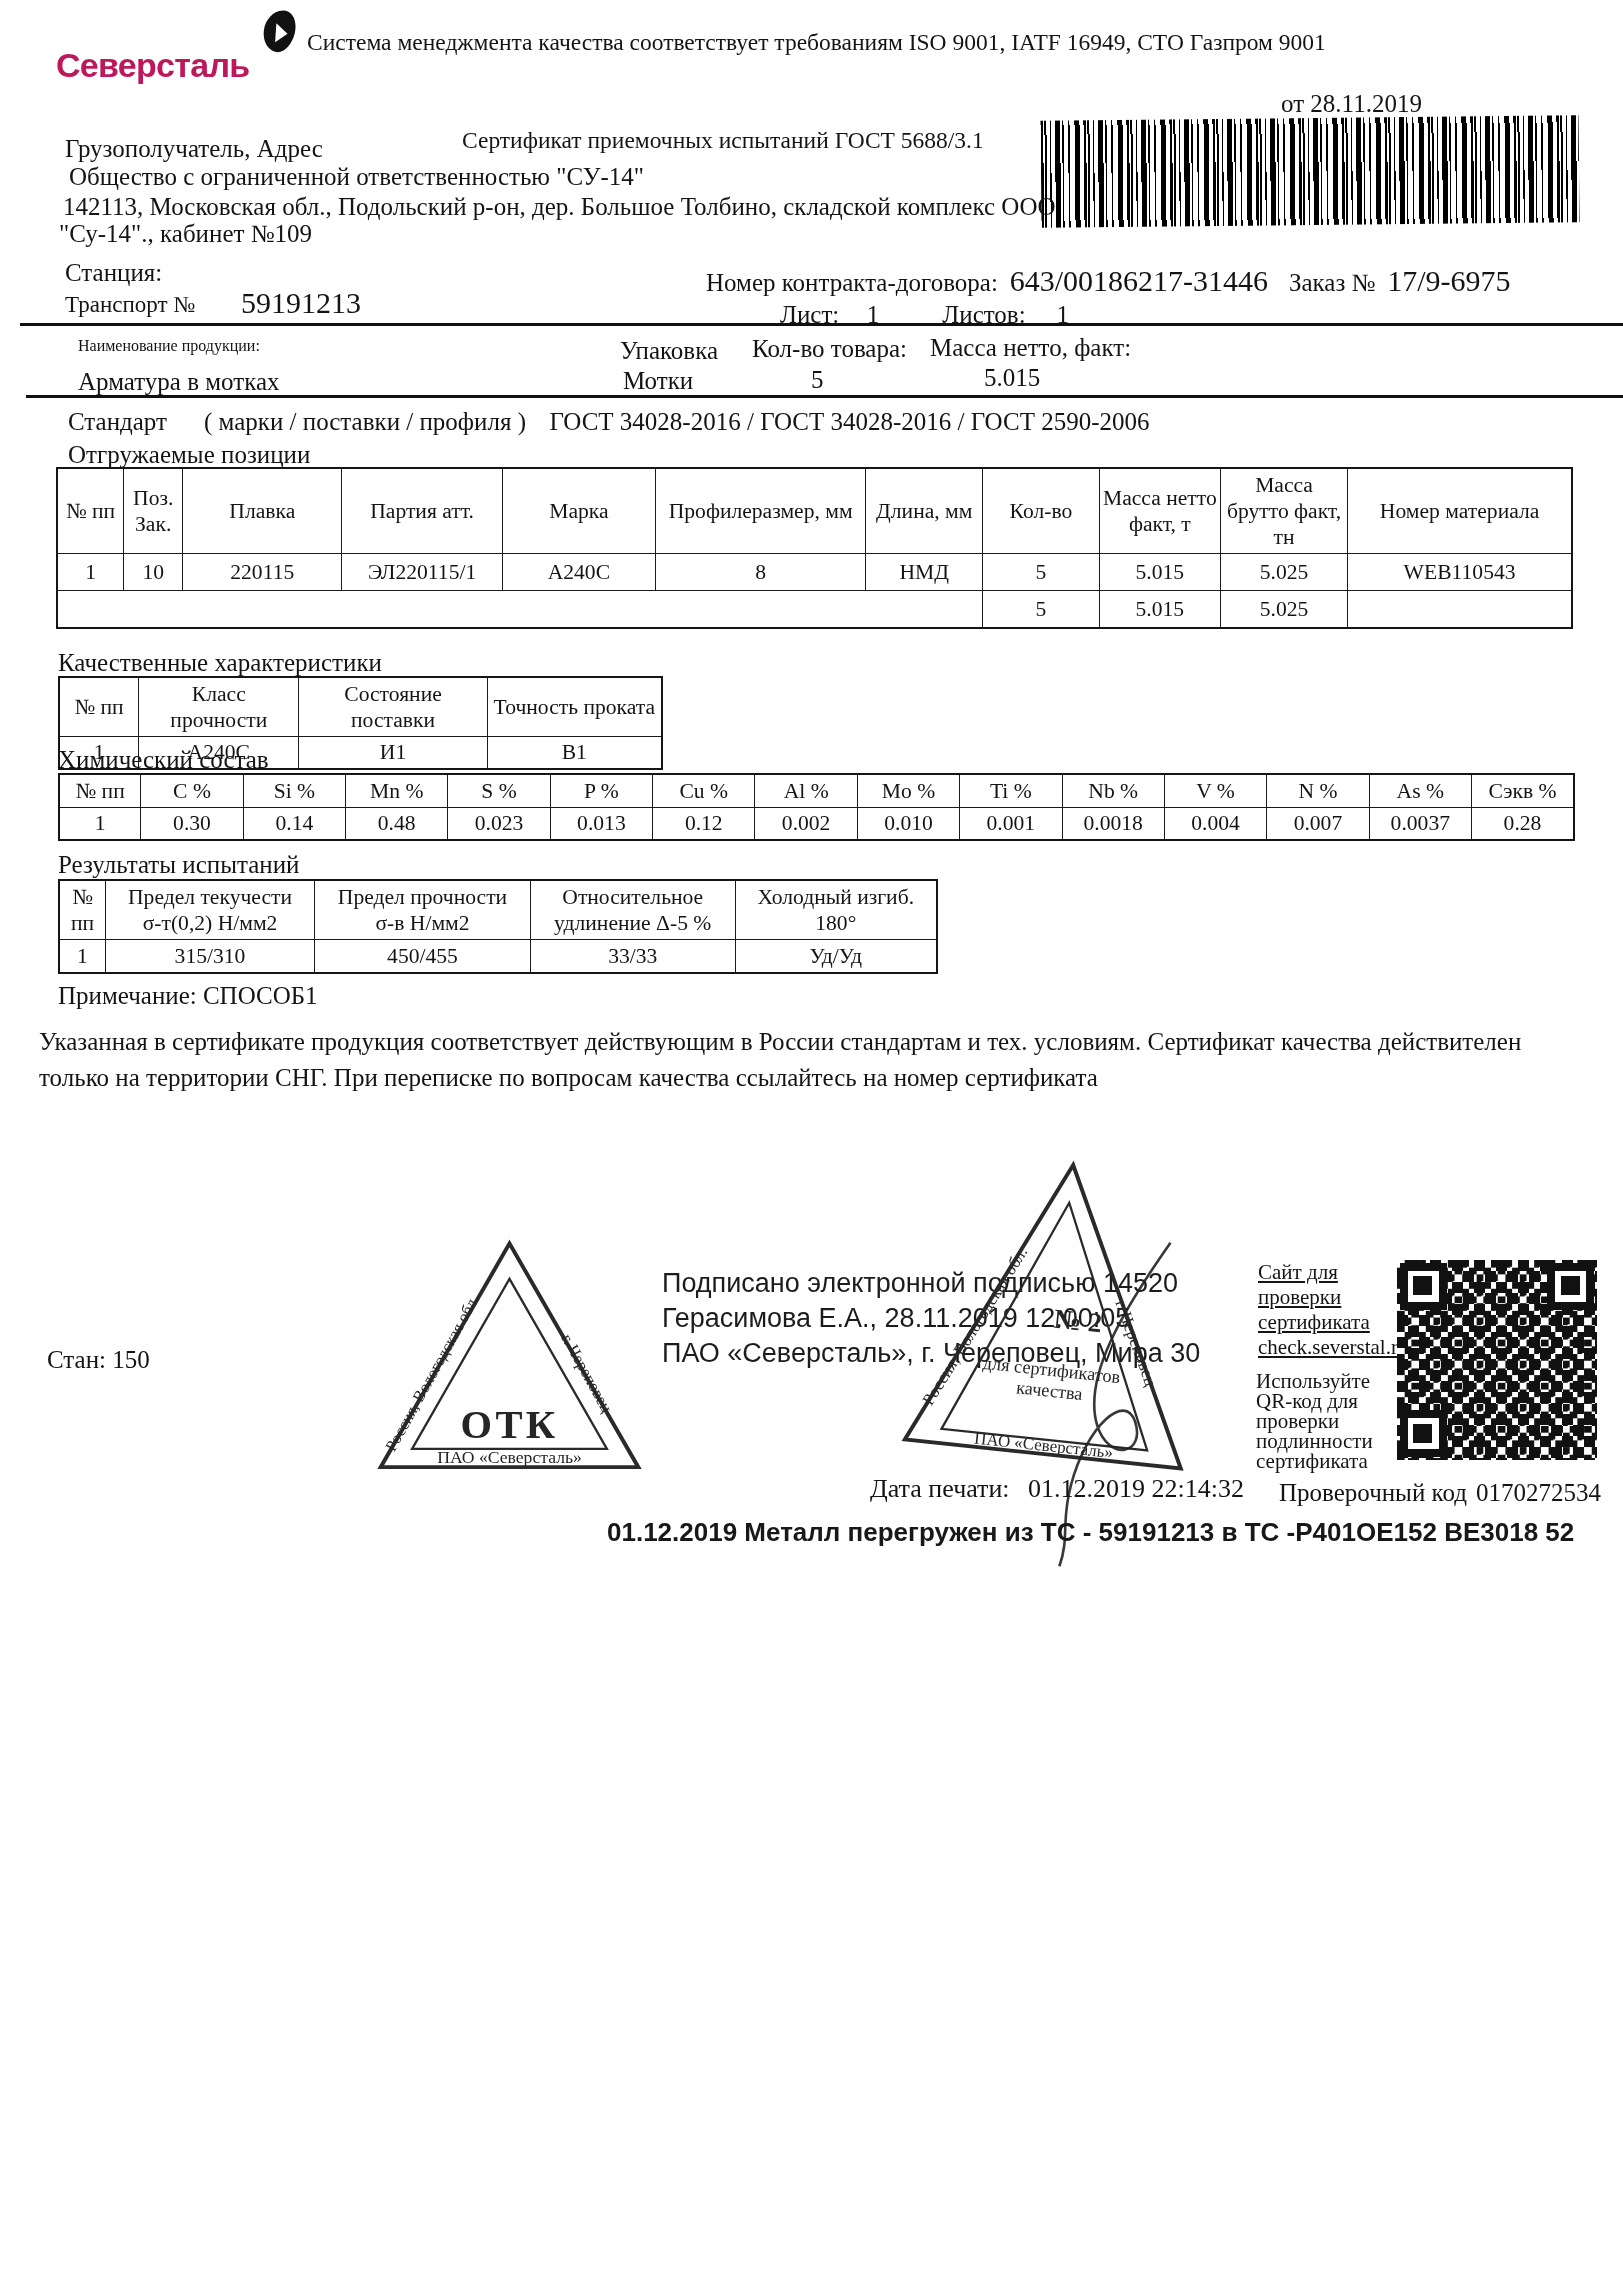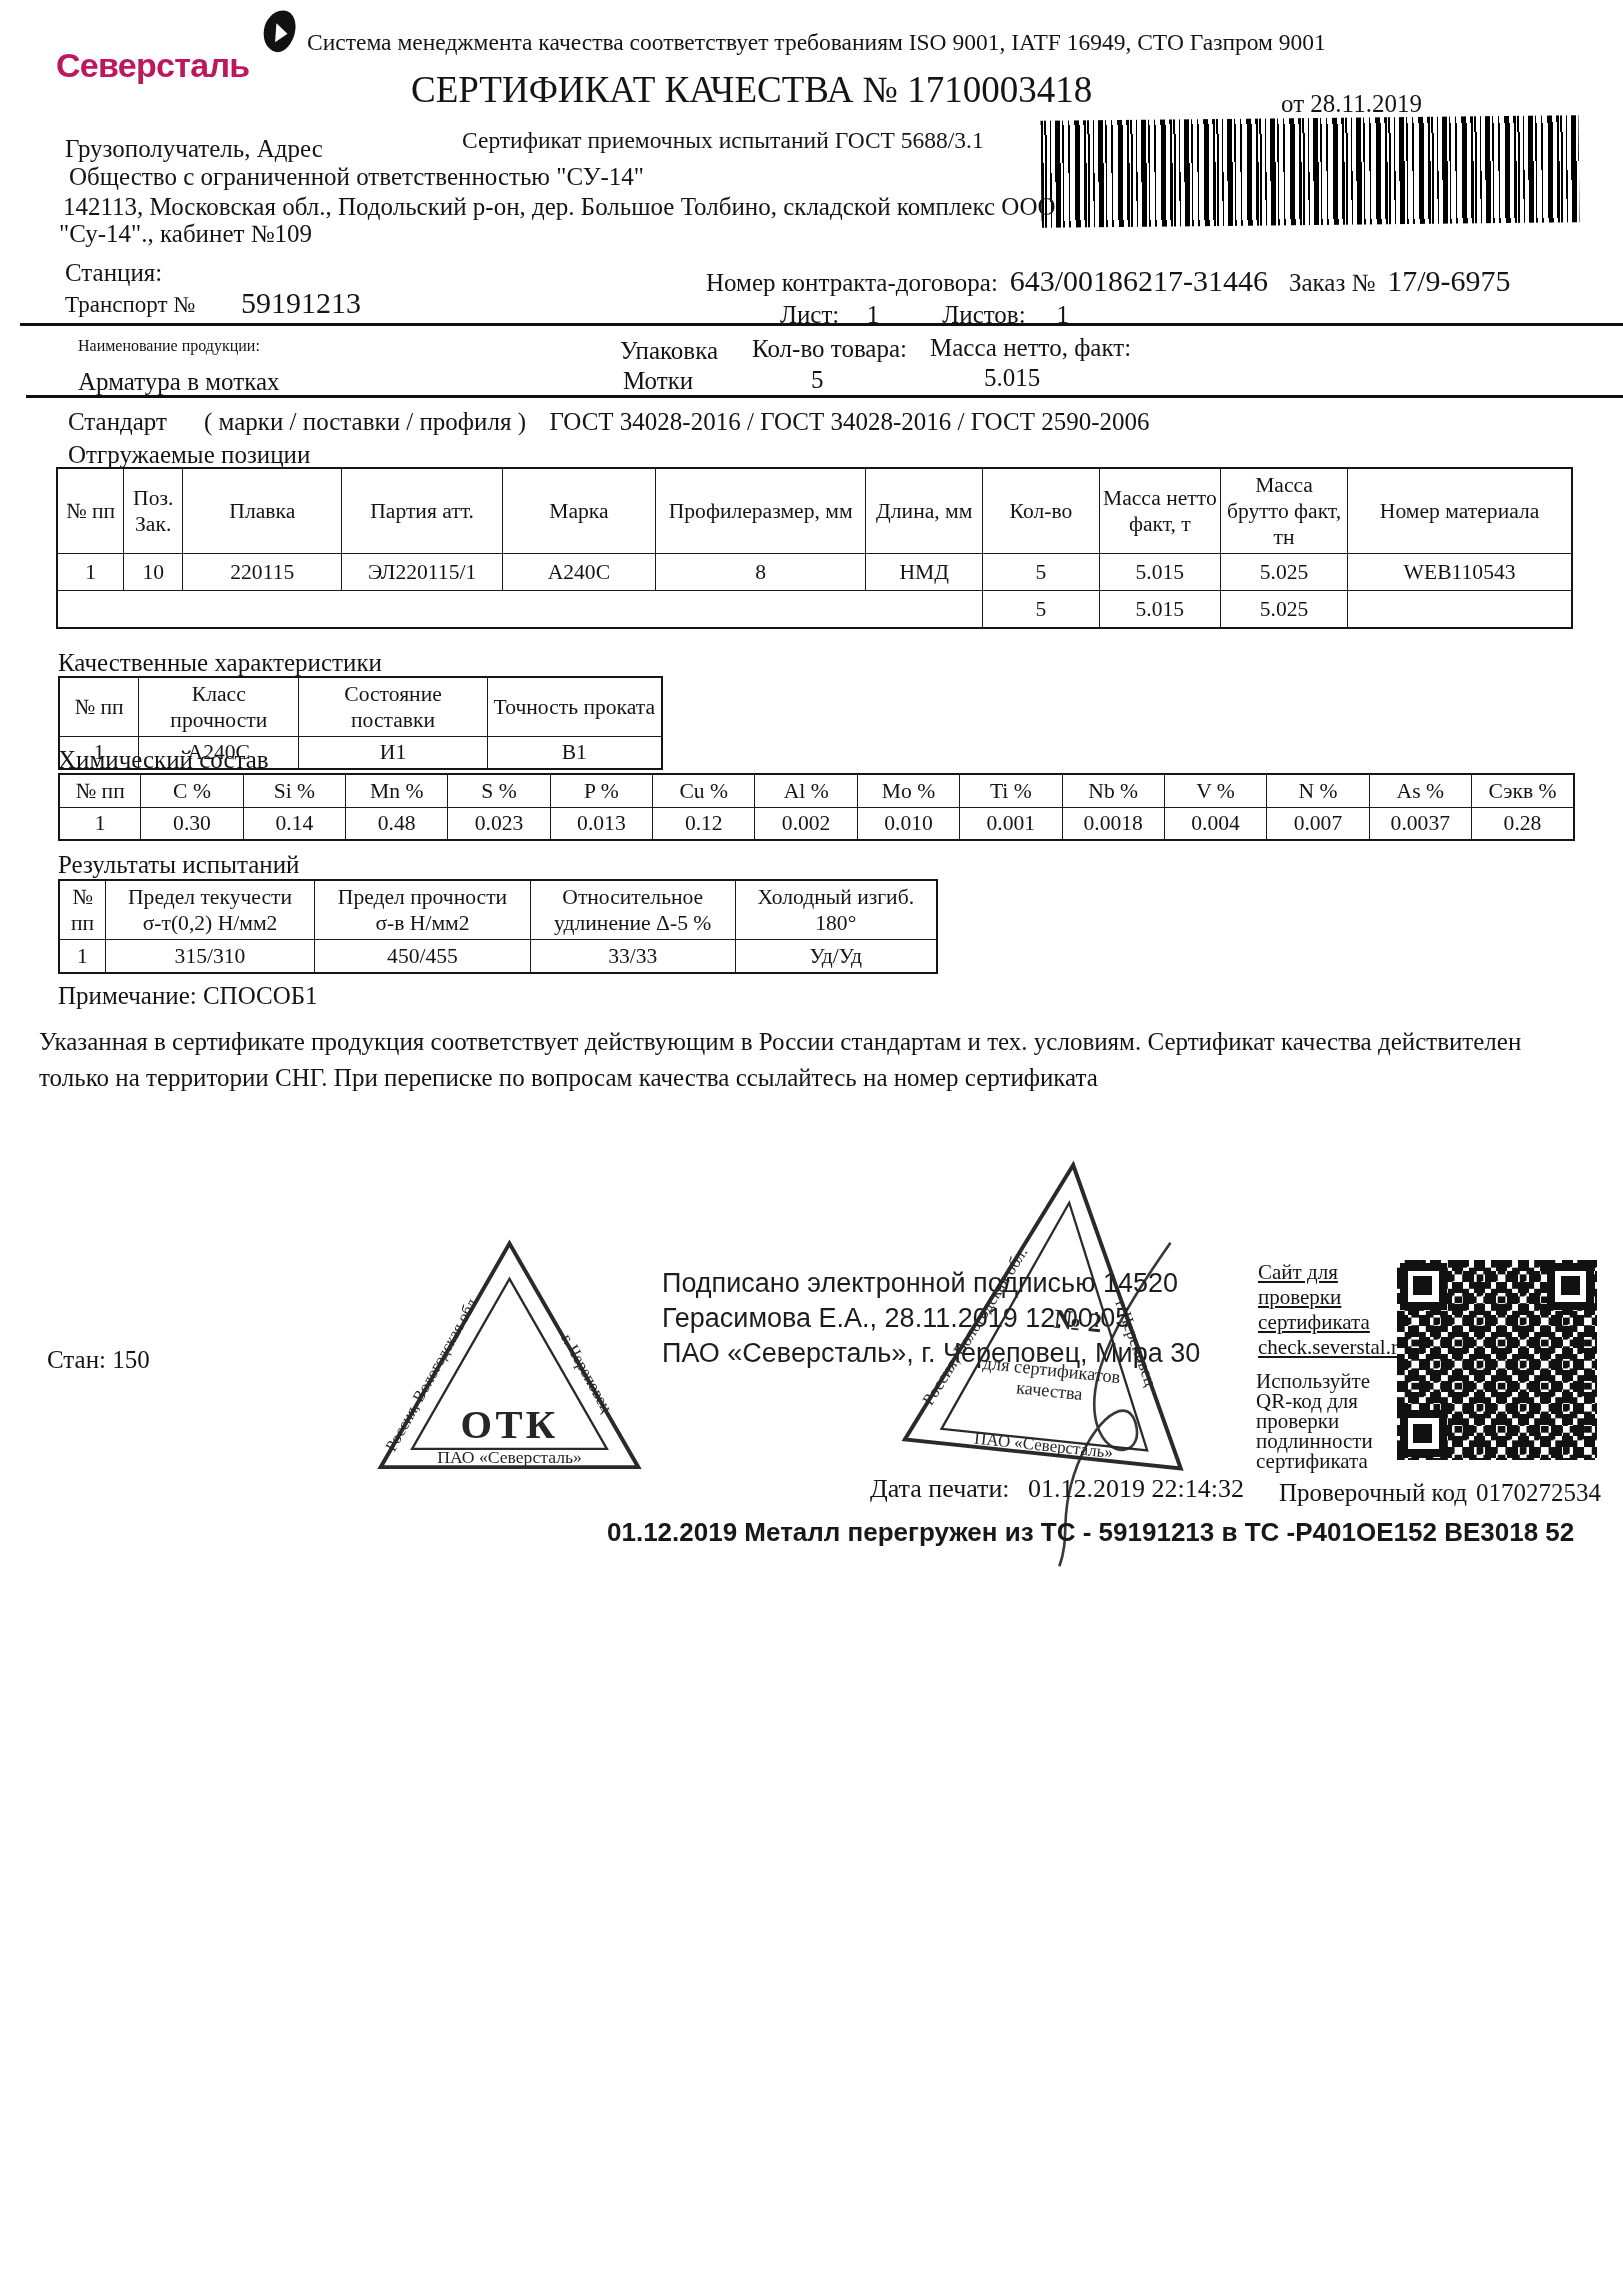--- a/index.html
+++ b/index.html
@@ -44,21 +44,20 @@
 <body>
 
 <div class="page">
 
   <svg class="abs" style="left:260px;top:9.2px;" width="38" height="47" viewBox="0 0 58 72">
     <path d="M 29 3 C 49 -2 58 17 53 38 C 48 57 33 72 19 64 C 3 55 2 30 12 16 C 17 9 22 5 29 3 Z" fill="#111"></path>
     <path d="M 25 22 L 42 38 L 23 51 Z" fill="#fff"></path>
   </svg>
   <div class="abs sans b" style="left:56px;top:46px;font-size:34px;letter-spacing:-0.7px;color:#be185d;">Северсталь</div>
   <div class="abs" style="left:307px;top:29px;font-size:23.5px;">Система менеджмента качества соответствует требованиям ISO 9001, IATF 16949, СТО Газпром 9001</div>
-  <div class="abs" style="left:411px;top:68px;font-size:37px;">СЕРТИФИКАТ КАЧЕСТВА № 1710003418</div>
   <div class="abs" style="left:1281px;top:90px;font-size:25px;">от 28.11.2019</div>
   <div class="abs" style="left:462px;top:127px;font-size:23.5px;">Сертификат приемочных испытаний ГОСТ 5688/3.1</div>
   <div class="barcode"></div>
 
   <div class="abs" style="left:65px;top:135px;font-size:25px;">Грузополучатель, Адрес</div>
   <div class="abs" style="left:69px;top:163px;font-size:25px;">Общество с ограниченной ответственностью "СУ-14"</div>
   <div class="abs" style="left:63px;top:193px;font-size:25px;">142113, Московская обл., Подольский р-он, дер. Большое Толбино, складской комплекс ООО</div>
   <div class="abs" style="left:59px;top:220px;font-size:25px;">"Су-14"., кабинет №109</div>
 
   <div class="abs" style="left:65px;top:259px;font-size:25px;">Станция:</div>

